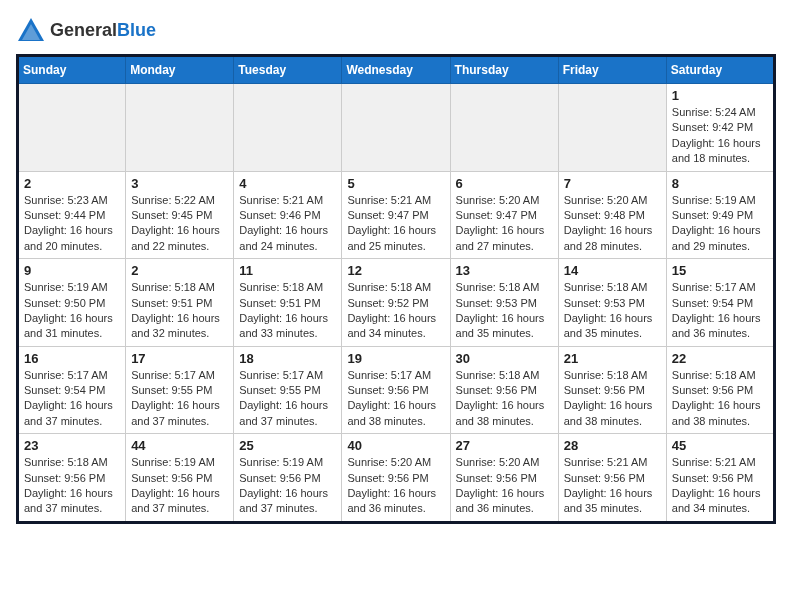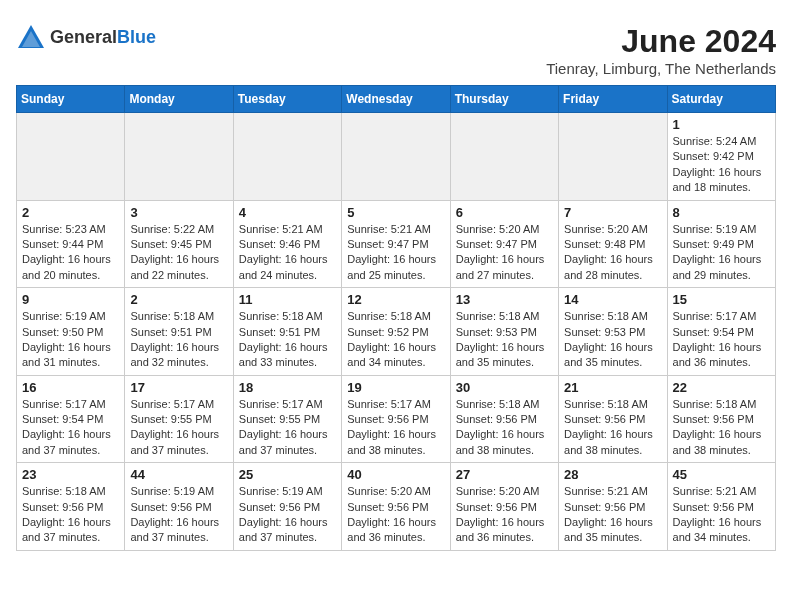--- a/index.html
+++ b/index.html
@@ -8,21 +8,20 @@
       background: #fff;
       width: 792px;
       min-height: 612px;
       padding: 16px;
     }
     .header-area {
       display: flex;
       justify-content: space-between;
       align-items: flex-start;
       margin-bottom: 8px;
-      margin-top: 7px;
     }
     .logo {
       display: flex;
       flex-direction: column;
       align-items: flex-start;
     }
     .title-area {
       text-align: right;
     }
     .month-title {
@@ -30,21 +29,21 @@
       font-weight: bold;
       color: #222;
     }
     .location-title {
       font-size: 15px;
       color: #444;
     }
     .calendar {
       width: 100%;
       border-collapse: collapse;
-      border: 1px solid #0f172a;
+      border: 3px solid #0f172a;
     }
     .calendar th {
       background: #1a73c8;
       color: #fff;
       font-size: 12px;
       font-weight: bold;
       padding: 6px 4px;
       text-align: left;
       border: 1px solid #1560a8;
     }
@@ -93,24 +92,20 @@
         <polygon points="15,2 28,25 2,25" fill="#1a73c8"></polygon>
         <polygon points="15,8 24,24 6,24" fill="#fff" opacity="0.3"></polygon>
       </svg>
       <div>
         <div style="font-size:18px;font-weight:bold;color:#333;line-height:1.1;">
           <span style="color:#333;">General</span><span style="color:#1a73c8;">Blue</span>
         </div>
       </div>
     </div>
   </div>
-  <div class="title-area">
-    <div class="month-title">June 2024</div>
-    <div class="location-title">Tienray, Limburg, The Netherlands</div>
-  </div>
 </div>
 
 <table class="calendar">
   <thead>
     <tr>
     <th>Sunday</th>
         <th>Monday</th>
         <th>Tuesday</th>
         <th>Wednesday</th>
         <th>Thursday</th>

